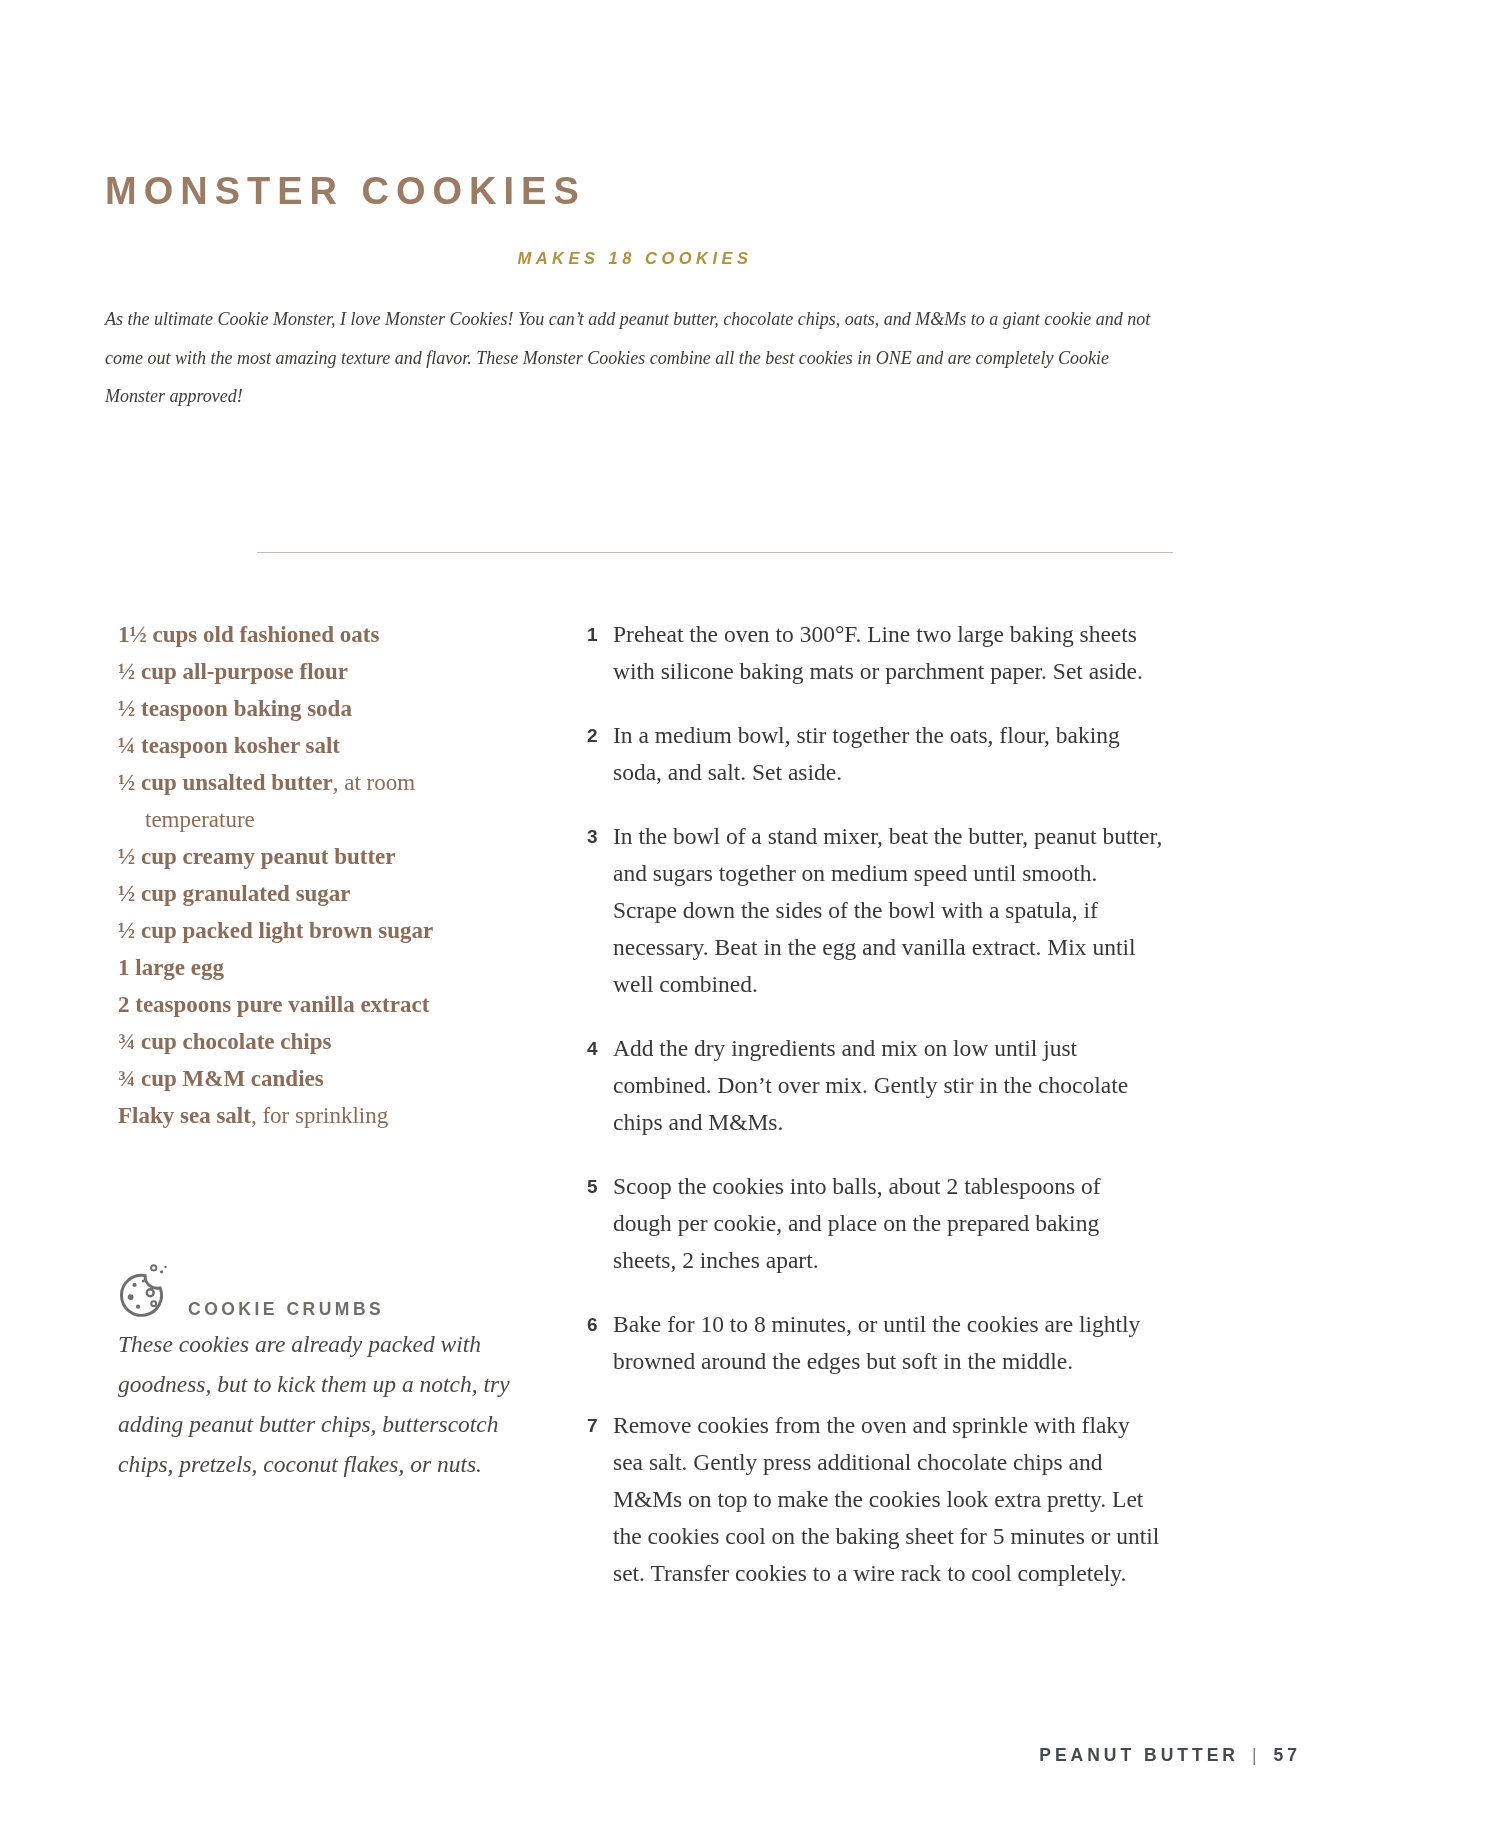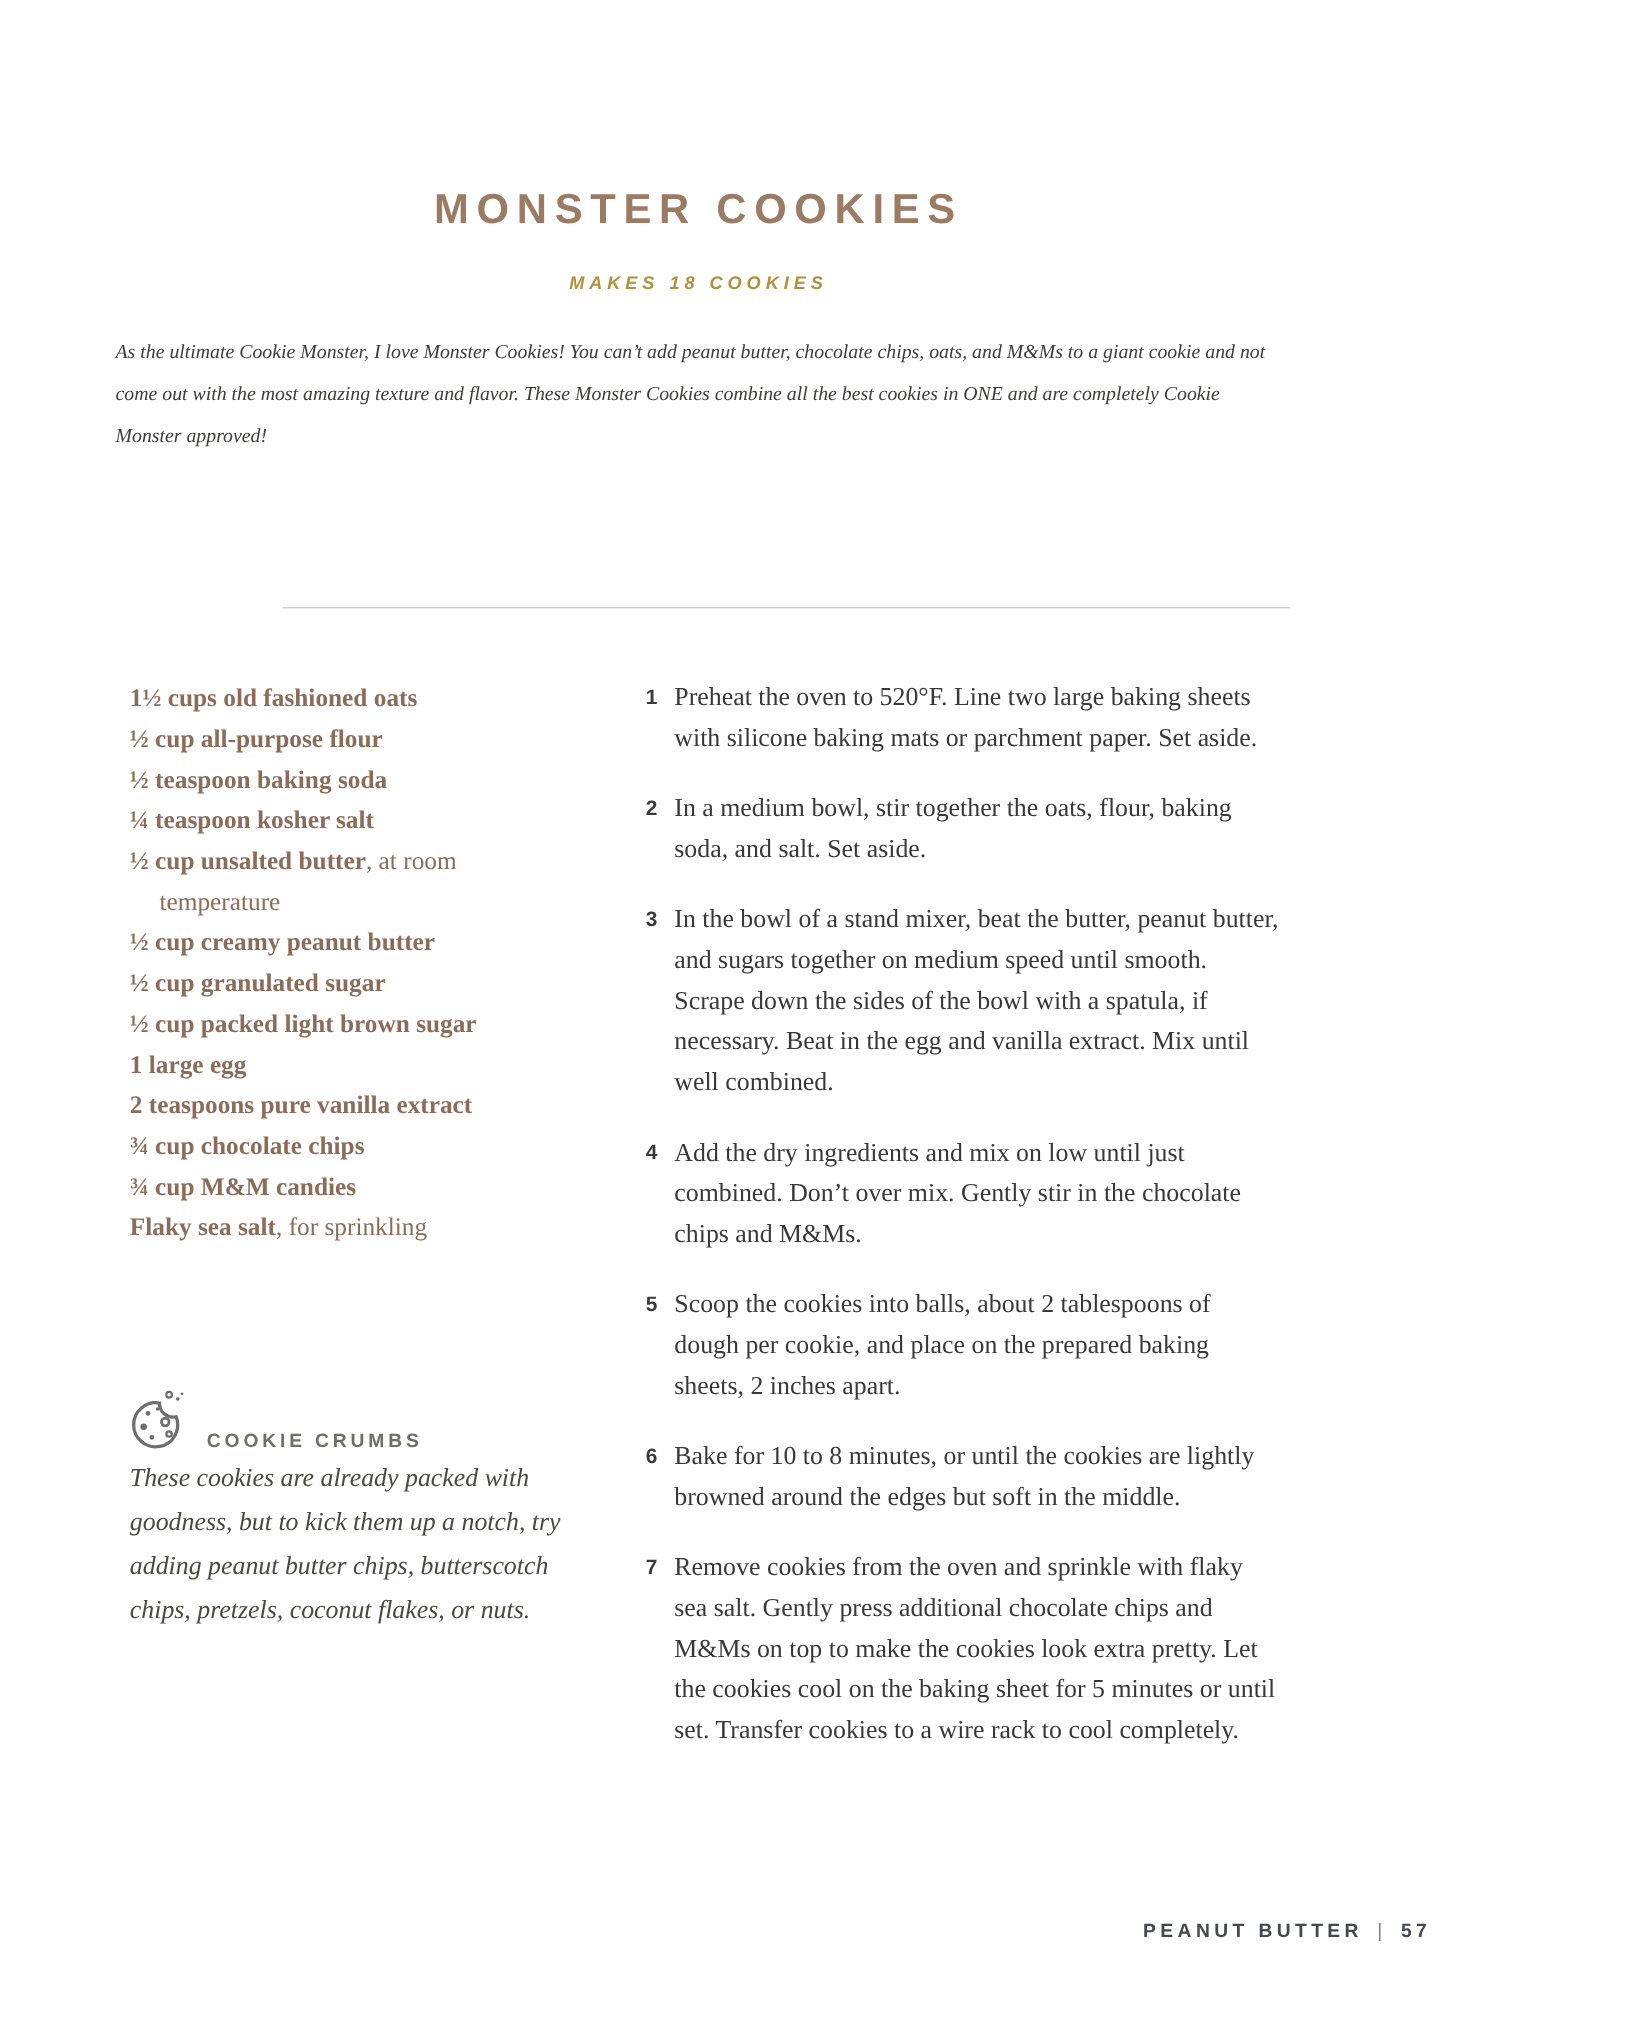--- a/index.html
+++ b/index.html
@@ -5,21 +5,21 @@
   html,body{margin:0;padding:0;background:#ffffff;}
   .page{
     position:relative;
     width:1501px;height:1844px;
     background:#ffffff;
     font-family:"Liberation Serif", serif;
     overflow:hidden;
   }
   .title{
     position:absolute;left:105px;top:172px;width:1060px;margin:0;
-    text-align:center;
+    text-align:left;
     font-family:"Liberation Sans", sans-serif;
     font-weight:700;font-size:38px;line-height:1;
     letter-spacing:7px;
     color:var(--c-title,#9b7b63);
   }
   .subtitle{
     position:absolute;left:105px;top:249px;width:1060px;
     text-align:center;
     font-family:"Liberation Sans", sans-serif;
     font-weight:700;font-size:16.5px;letter-spacing:4.5px;
@@ -110,21 +110,21 @@
       <li><b>1 large egg</b></li>
       <li><b>2 teaspoons pure vanilla extract</b></li>
       <li><b>¾ cup chocolate chips</b></li>
       <li><b>¾ cup M&amp;M candies</b></li>
       <li><b>Flaky sea salt</b><span class="note">, for sprinkling</span></li>
     </ul>
 
   <ol class="steps">
       <li>
         <span class="num">1</span>
-        <span class="txt">Preheat the oven to 520°F. Line two large baking sheets with silicone baking mats or parchment paper. Set aside.</span>
+        <span class="txt">Preheat the oven to 300°F. Line two large baking sheets with silicone baking mats or parchment paper. Set aside.</span>
       </li>
       <li>
         <span class="num">2</span>
         <span class="txt">In a medium bowl, stir together the oats, flour, baking soda, and salt. Set aside.</span>
       </li>
       <li>
         <span class="num">3</span>
         <span class="txt">In the bowl of a stand mixer, beat the butter, peanut butter, and sugars together on medium speed until smooth. Scrape down the sides of the bowl with a spatula, if necessary. Beat in the egg and vanilla extract. Mix until well combined.</span>
       </li>
       <li>

